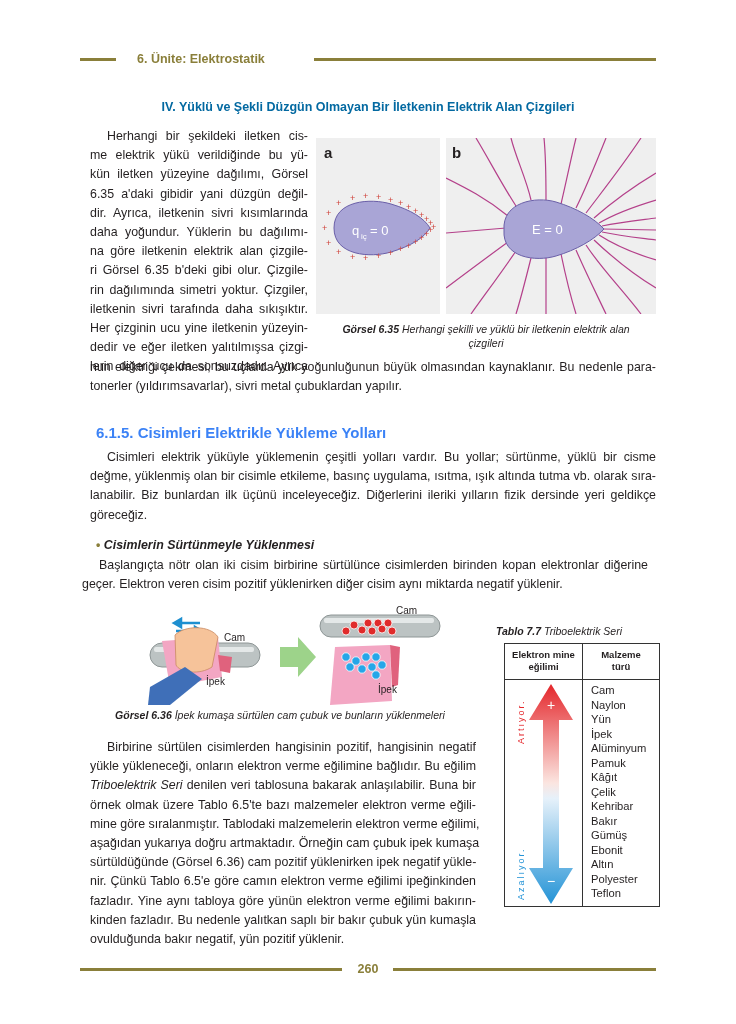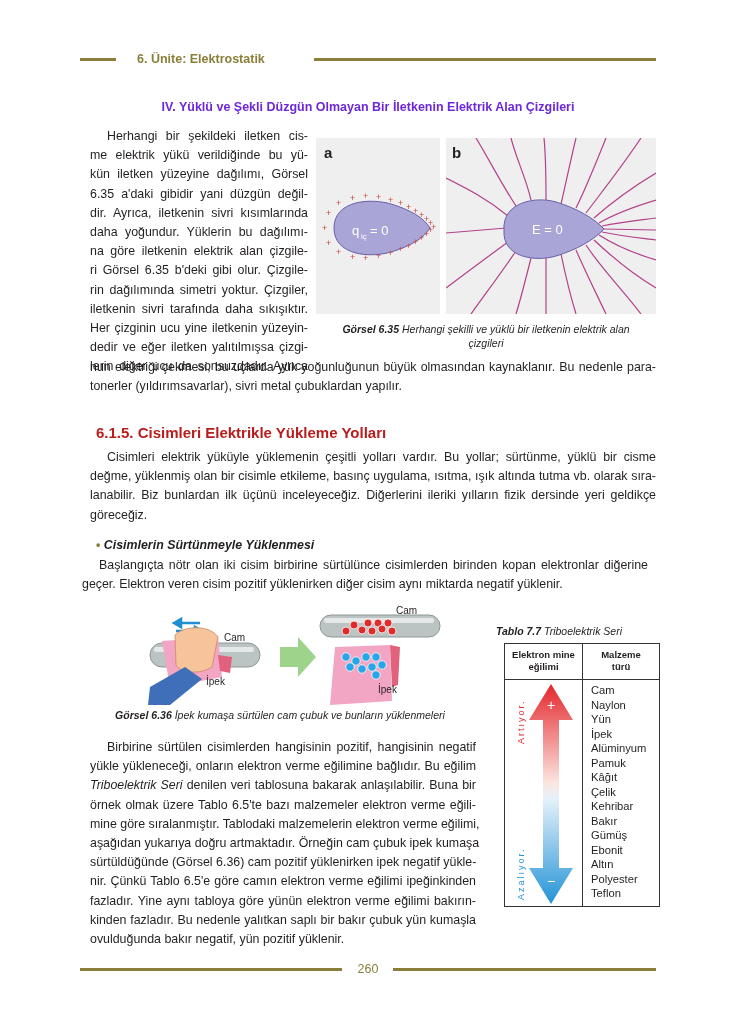--- a/index.html
+++ b/index.html
@@ -1,38 +1,38 @@
 <!DOCTYPE html>
 <html><head>
 <meta charset="utf-8">
 <style>
   html, body { margin: 0; padding: 0; background: #ffffff; }
   body { width: 736px; height: 1024px; position: relative; overflow: hidden;
          font-family: "Liberation Sans", sans-serif; color: #231f20; }
   .abs { position: absolute; }
   .rule { position: absolute; height: 3px; background: #8a7f3a; }
   .hdr-title { position: absolute; left: 137px; top: 52px; font-size: 12.5px; font-weight: bold; color: #8a7f3a; }
-  .sub-title { position: absolute; left: 0; width: 736px; top: 100px; text-align: center; font-size: 12.5px; font-weight: bold; color: #6d28d9; }
+  .sub-title { position: absolute; left: 0; width: 736px; top: 100px; text-align: center; font-size: 12.5px; font-weight: bold; color: #0369a1; }
   .para { font-size: 12.4px; line-height: 19.2px; text-align: justify; }
   .para .ln { display: block; white-space: nowrap; text-align-last: justify; margin-left: 10px; }
   .para .ln.last { text-align-last: left; }
   .para .ln.ind { text-indent: 17px; }
   .caption { font-size: 10.5px; font-style: italic; text-align: center; color: #231f20; line-height: 14px; }
   .caption b { font-style: italic; }
-  .sec-title { position: absolute; left: 96px; top: 424px; font-size: 15px; font-weight: bold; color: #b91c1c; }
+  .sec-title { position: absolute; left: 96px; top: 424px; font-size: 15px; font-weight: bold; color: #3b82f6; }
   .bullet-title { position: absolute; left: 96px; top: 538px; font-size: 12.4px; font-weight: bold; font-style: italic; }
   .bullet-dot { color: #8a7f3a; font-style: normal; }
   .fig-panel { position: absolute; background: #efefef; }
   .panel-label { position: absolute; font-size: 15px; font-weight: bold; color: #231f20; }
   .tbl { position: absolute; left: 504px; top: 643px; width: 156px; height: 264px; border: 1px solid #333; box-sizing: border-box; }
   .tbl .hdr { position: absolute; top: 0; left: 0; right: 0; height: 35px; border-bottom: 1px solid #333; }
   .tbl .hdr div { position: absolute; top: 5px; font-size: 9.5px; font-weight: bold; text-align: center; line-height: 12px; }
   .tbl .vline { position: absolute; top: 0; bottom: 0; left: 77px; width: 1px; background: #333; }
   .mat-list { position: absolute; left: 86px; top: 39px; font-size: 11.2px; line-height: 14.5px; }
-  .page-num { position: absolute; left: 0; width: 736px; top: 962px; text-align: center; font-size: 12.5px; font-weight: normal; color: #8a7f3a; }
+  .page-num { position: absolute; left: 0; width: 736px; top: 962px; text-align: center; font-size: 12.5px; font-weight: bold; color: #8a7f3a; }
   .lbl { position: absolute; font-size: 10px; color: #231f20; }
 </style>
 </head>
 <body>
 
 <div class="rule" style="left:80px; top:58px; width:36px;"></div>
 <div class="hdr-title">6. Ünite: Elektrostatik</div>
 <div class="rule" style="left:314px; top:58px; width:342px;"></div>
 
 <div class="sub-title">IV. Yüklü ve Şekli Düzgün Olmayan Bir İletkenin Elektrik Alan Çizgileri</div>

